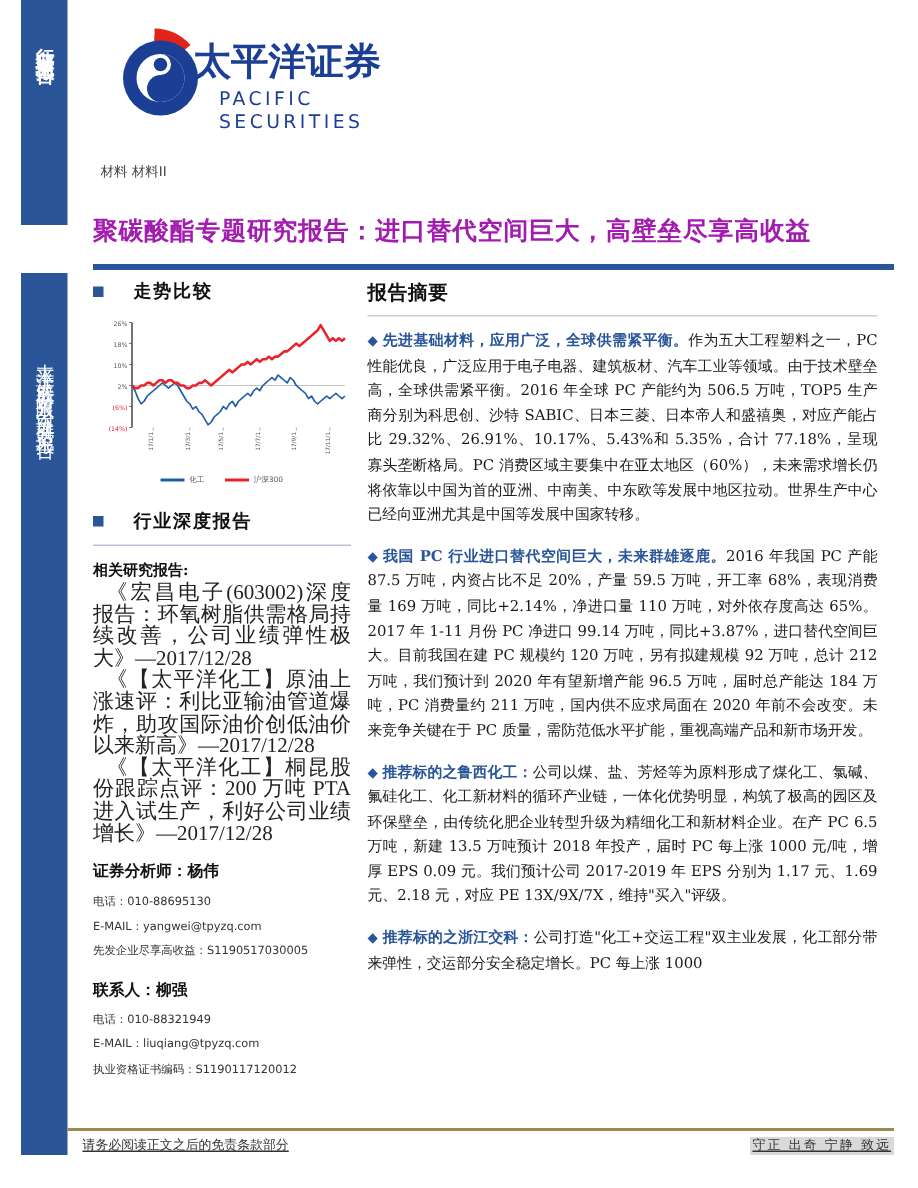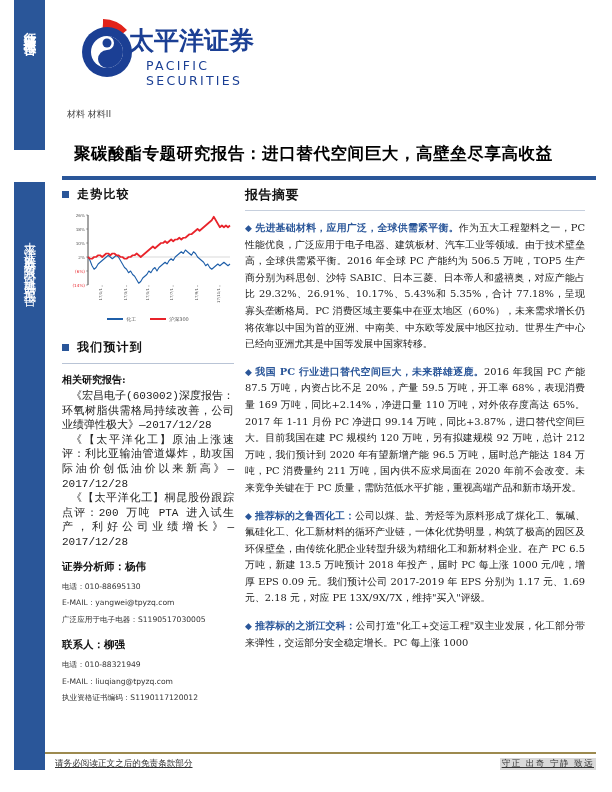--- a/index.html
+++ b/index.html
@@ -66,36 +66,36 @@
   .sector-tag {
     position:absolute; left:12px; top:96px;
     font-size:9px; color:#444;
     font-family:"DejaVu Sans","Liberation Sans",sans-serif;
   }
 
   
   .main-title {
     position:absolute; left:62px; top:143px; right:18px;
     font-family:Liberation Mono, monospace;
-    font-size:16.5px; font-weight:bold; color:#000000;
-    letter-spacing:0.6px; white-space:nowrap;margin-left:12px;
+    font-size:16.5px; font-weight:bold; color:#a21caf;
+    letter-spacing:0.6px; white-space:nowrap;
   }
   .title-rule {
     position:absolute; left:62px; top:176px; right:16px;
     height:4px; background:#2a5699;
   }
 
   
   .col-left { position:absolute; left:62px; top:186px; width:172px; }
   .col-right { position:absolute; left:245px; top:186px; width:340px; }
 
   .sec-head {
     font-family:"DejaVu Serif","Liberation Serif",serif;
     font-weight:bold; font-size:12px; color:#111;
-    display:flex; align-items:center; gap:8px;
+    display:flex; align-items:center; gap:20px;
     letter-spacing:1.2px;
     margin-bottom:4px;
   }
   .sq { width:7px; height:7px; background:#2a5699; display:inline-block; flex:0 0 auto; }
 
   .thin-rule { height:1px; background:#b9c4d6; margin:7px 0 9px 0; }
 
   
   .chart-box { position:relative; width:172px; height:118px; margin-top:4px; }
   .chart-svg { display:block; }
@@ -103,22 +103,22 @@
   .legend { display:flex; justify-content:center; gap:14px; margin-top:1px; }
   .lg { display:flex; align-items:center; gap:3px; font-size:5px; color:#555; }
   .lg i { width:16px; height:2px; display:inline-block; }
 
   
   .rr-title {
     font-family:"DejaVu Serif","Liberation Serif",serif;
     font-weight:bold; font-size:10px; color:#111; margin-bottom:2px;
   }
   .rr-item {
-    font-family:Liberation Mono, monospace;
-    font-size:11px; color:#222; line-height:14.6px;
+    font-family:Liberation Serif, serif;
+    font-size:14px; color:#222; line-height:14.6px;
     text-indent:9px; text-align:justify;
   }
 
   
   .an-title {
     font-family:"DejaVu Serif","Liberation Serif",serif;
     font-weight:bold; font-size:10.5px; color:#111;
     margin-top:10px; margin-bottom:5px;
   }
   .an-line {
@@ -232,33 +232,33 @@
       </span>
       <span class="lg">
         <i style="background:#e8232a"></i>
         <span>沪深300</span>
       </span>
     </div>
   </div>
 
   <div class="sec-head" style="margin-top:14px;">
     <span class="sq"></span>
-    <span>我们预计到</span>
+    <span>行业深度报告</span>
   </div>
   <div class="thin-rule"></div>
 
   <div class="rr-title">相关研究报告:</div>
   <div class="rr-item">《宏昌电子(603002)深度报告：环氧树脂供需格局持续改善，公司业绩弹性极大》—2017/12/28</div>
   <div class="rr-item">《【太平洋化工】原油上涨速评：利比亚输油管道爆炸，助攻国际油价创低油价以来新高》—2017/12/28</div>
   <div class="rr-item">《【太平洋化工】桐昆股份跟踪点评：200 万吨 PTA 进入试生产，利好公司业绩增长》—2017/12/28</div>
 
   <div class="an-title">证券分析师：杨伟</div>
   <div class="an-line">电话：010-88695130</div>
   <div class="an-line">E-MAIL：yangwei@tpyzq.com</div>
-  <div class="an-line">广泛应用于电子电器：S1190517030005</div>
+  <div class="an-line">先发企业尽享高收益：S1190517030005</div>
 
   <div class="an-title">联系人：柳强</div>
   <div class="an-line">电话：010-88321949</div>
   <div class="an-line">E-MAIL：liuqiang@tpyzq.com</div>
   <div class="an-line">执业资格证书编码：S1190117120012</div>
 </div>
 
 <div class="col-right">
   <div class="sum-head">报告摘要</div>
   <div class="sum-rule"></div>

